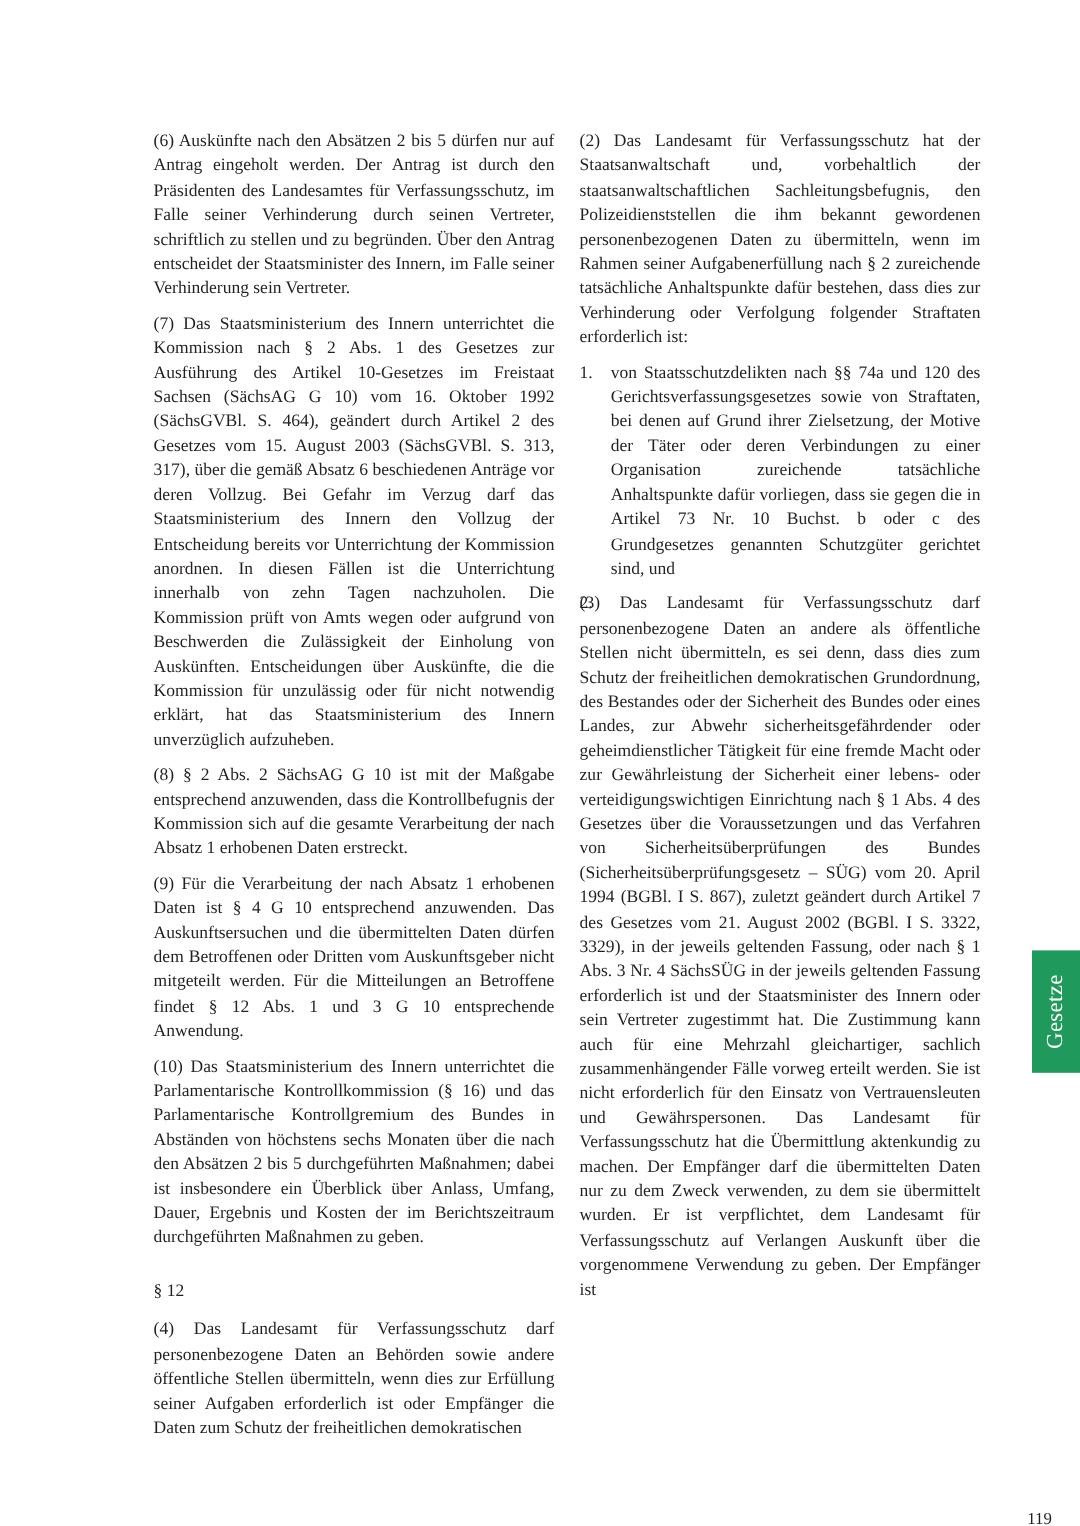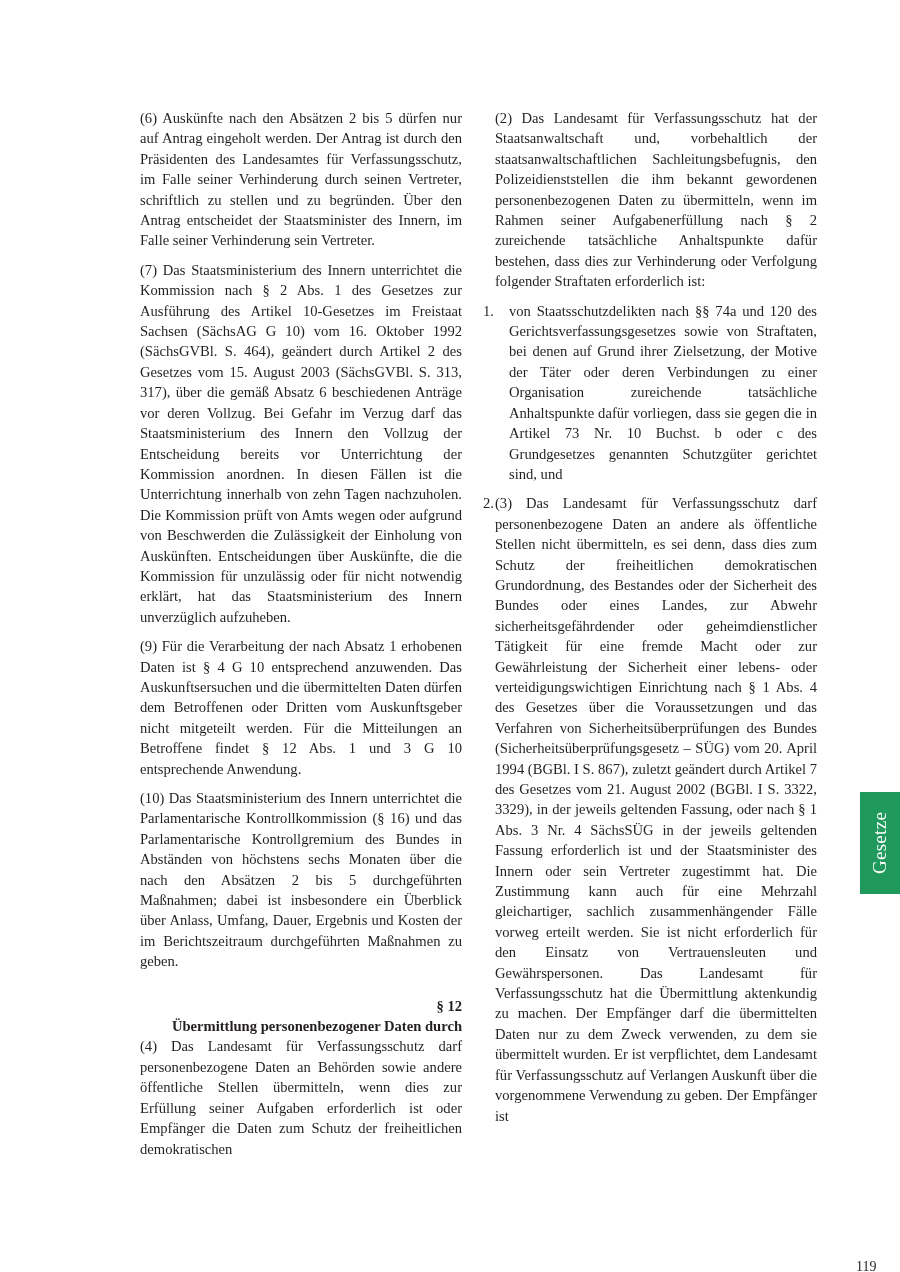--- a/index.html
+++ b/index.html
@@ -2,42 +2,42 @@
 <html><head>
 <meta charset="utf-8">
 <style>
   html, body { margin: 0; padding: 0; background: #ffffff; }
   body { width: 900px; height: 1272px; position: relative; overflow: hidden;
          font-family: "Liberation Serif", "DejaVu Serif", serif; color: #231f20; }
   .col { position: absolute; top: 108px; width: 334px; font-size: 14.6px; line-height: 20.4px;
          text-align: justify; hyphens: manual; }
   .col.left { left: 128px; }
   .col.right { left: 483px; }
-  p { margin: 0 0 9px 12px; }
-  .sec-head { text-align: right; font-weight: bold; margin: 24px 0 0 0; line-height: 20.4px; }
+  p { margin: 0 0 9px 0; }
+  .sec-head { text-align: left; font-weight: normal; margin: 24px 0 12px 0; line-height: 20.4px; }
   .list { margin: 0 0 9px 0; padding: 0; list-style: none; }
   .list li { position: relative; padding-left: 26px; margin-bottom: 9px; }
   .list li .num { position: absolute; left: 0; top: 0; }
   .tab { position: absolute; left: 860px; top: 792px; width: 40px; height: 102px;
          background: #1f9a5c; display: flex; align-items: center; justify-content: center; }
   .tab span { color: #ffffff; transform: rotate(-90deg); white-space: nowrap;
               font-size: 19px; font-family: "Liberation Serif", serif; letter-spacing: 0.3px; }
   .pagenum { position: absolute; left: 856px; top: 1259px; font-size: 14px; }
 </style>
 </head>
 <body>
 
 <div class="col left">
   <p>(6) Auskünfte nach den Absätzen 2 bis 5 dürfen nur auf Antrag eingeholt werden. Der Antrag ist durch den Präsidenten des Landesamtes für Verfassungsschutz, im Falle seiner Verhinderung durch seinen Vertreter, schriftlich zu stellen und zu begründen. Über den Antrag entscheidet der Staatsminister des Innern, im Falle seiner Verhinderung sein Vertreter.</p>
   <p>(7) Das Staatsministerium des Innern unterrichtet die Kommission nach § 2 Abs. 1 des Gesetzes zur Ausführung des Artikel 10-Gesetzes im Freistaat Sachsen (SächsAG G 10) vom 16. Oktober 1992 (SächsGVBl. S. 464), geändert durch Artikel 2 des Gesetzes vom 15. August 2003 (SächsGVBl. S. 313, 317), über die gemäß Absatz 6 beschiedenen Anträge vor deren Vollzug. Bei Gefahr im Verzug darf das Staatsministerium des Innern den Vollzug der Entscheidung bereits vor Unterrichtung der Kommission anordnen. In diesen Fällen ist die Unterrichtung innerhalb von zehn Tagen nachzuholen. Die Kommission prüft von Amts wegen oder aufgrund von Beschwerden die Zulässigkeit der Einholung von Auskünften. Entscheidungen über Auskünfte, die die Kommission für unzulässig oder für nicht notwendig erklärt, hat das Staatsministerium des Innern unverzüglich aufzuheben.</p>
+  <p>(8) § 2 Abs. 2 SächsAG G 10 ist mit der Maßgabe entsprechend anzuwenden, dass die Kontrollbefugnis der Kommission sich auf die gesamte Verarbeitung der nach Absatz 1 erhobenen Daten erstreckt.</p>
   <p>(9) Für die Verarbeitung der nach Absatz 1 erhobenen Daten ist § 4 G 10 entsprechend anzuwenden. Das Auskunftsersuchen und die übermittelten Daten dürfen dem Betroffenen oder Dritten vom Auskunftsgeber nicht mitgeteilt werden. Für die Mitteilungen an Betroffene findet § 12 Abs. 1 und 3 G 10 entsprechende Anwendung.</p>
   <p>(10) Das Staatsministerium des Innern unterrichtet die Parlamentarische Kontrollkommission (§ 16) und das Parlamentarische Kontrollgremium des Bundes in Abständen von höchstens sechs Monaten über die nach den Absätzen 2 bis 5 durchgeführten Maßnahmen; dabei ist insbesondere ein Überblick über Anlass, Umfang, Dauer, Ergebnis und Kosten der im Berichtszeitraum durchgeführten Maßnahmen zu geben.</p>
   <div class="sec-head">
     <div>§ 12</div>
-    <div>Übermittlung personenbezogener Daten durch</div>
   </div>
   <p>(4) Das Landesamt für Verfassungsschutz darf personenbezogene Daten an Behörden sowie andere öffentliche Stellen übermitteln, wenn dies zur Erfüllung seiner Aufgaben erforderlich ist oder Empfänger die Daten zum Schutz der freiheitlichen demokratischen</p>
 </div>
 
 <div class="col right">
   <p>(2) Das Landesamt für Verfassungsschutz hat der Staatsanwaltschaft und, vorbehaltlich der staatsanwaltschaftlichen Sachleitungsbefugnis, den Polizeidienststellen die ihm bekannt gewordenen personenbezogenen Daten zu übermitteln, wenn im Rahmen seiner Aufgabenerfüllung nach § 2 zureichende tatsächliche Anhaltspunkte dafür bestehen, dass dies zur Verhinderung oder Verfolgung folgender Straftaten erforderlich ist:</p>
   <ul class="list">
     <li>
       <span class="num">1.</span>
       <span>von Staatsschutzdelikten nach §§ 74a und 120 des Gerichtsverfassungsgesetzes sowie von Straftaten, bei denen auf Grund ihrer Zielsetzung, der Motive der Täter oder deren Verbindungen zu einer Organisation zureichende tatsächliche Anhaltspunkte dafür vorliegen, dass sie gegen die in Artikel 73 Nr. 10 Buchst. b oder c des Grundgesetzes genannten Schutzgüter gerichtet sind, und</span>

